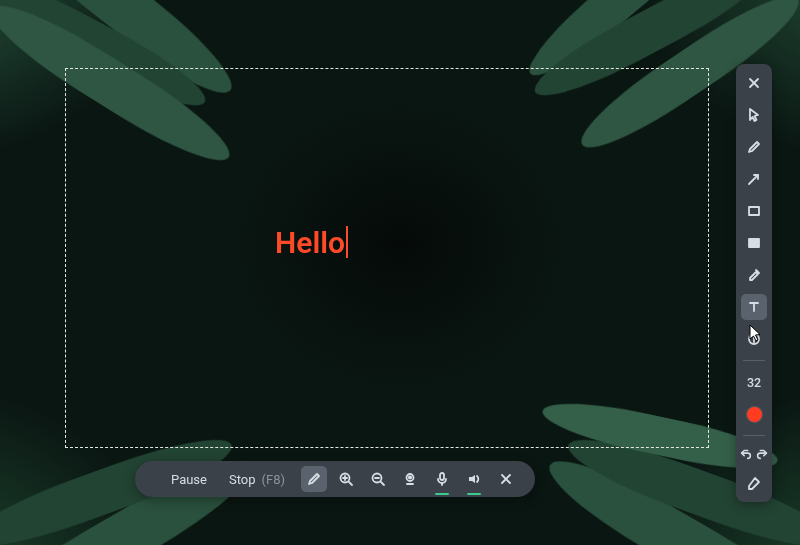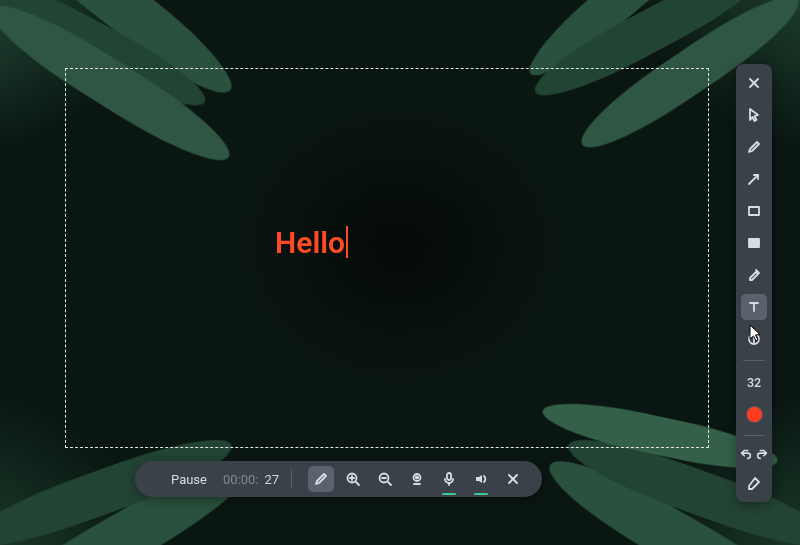--- a/index.html
+++ b/index.html
@@ -153,23 +153,26 @@
         <circle cx="11" cy="12" r="1.1" fill="#d7dde3"></circle>
       </svg>
   </div>
   <div class="grp">
     <svg viewBox="0 0 16 16">
         <line x1="5.5" y1="3" x2="5.5" y2="13"></line>
         <line x1="10.5" y1="3" x2="10.5" y2="13"></line>
       </svg>
     <span>Pause</span>
   </div>
-  <div class="grp sep timer">
-    <span>00:00:</span>
-      <span class="sec">27</span>
+  <div class="grp">
+    <svg viewBox="0 0 16 16">
+        <rect x="4" y="4" width="8" height="8" fill="#d7dde3"></rect>
+      </svg>
+    <span>Stop</span>
+    <span style="color:#8a949e">(F8)</span>
   </div>
   <div class="grp">
     <div class="icon-btn active">
       <svg viewBox="0 0 16 16">
           <path d="M3 13l1-3 7-7 2 2-7 7-3 1z"></path>
         </svg>
     </div>
     <div class="icon-btn">
       <svg viewBox="0 0 16 16">
           <circle cx="7" cy="7" r="4.5"></circle>

